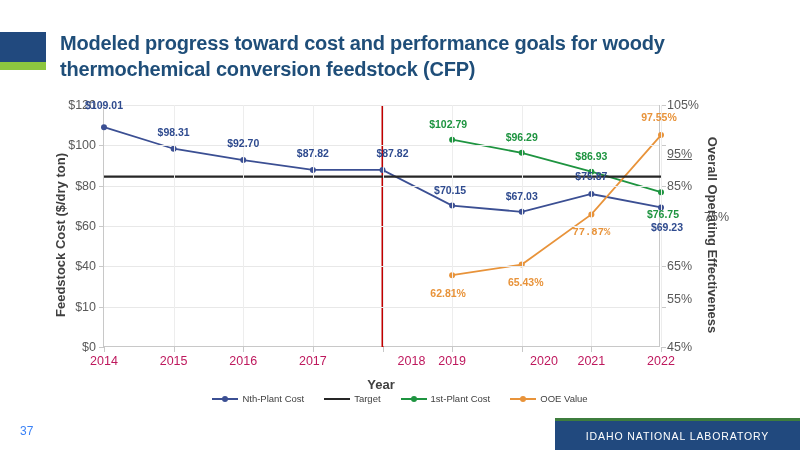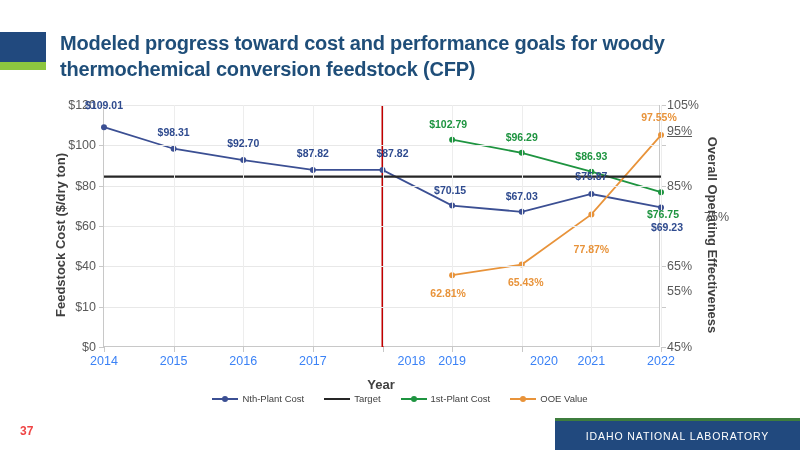--- a/index.html
+++ b/index.html
@@ -48,21 +48,21 @@
     font-size:12.5px; color:#595959; white-space:nowrap;
   }
   .ylabel-right {
     position:absolute; left:100%; margin-left:8px;
     transform:translateY(-50%);
     font-size:12.5px; color:#595959; white-space:nowrap;
   }
   .xlabel {
     position:absolute; top:100%; margin-top:8px;
     transform:translateX(-50%);
-    font-size:12.5px; color:#3b82f6; white-space:nowrap;
+    font-size:12.5px; color:#be185d; white-space:nowrap;
   }
 
   .axis-title-y-left {
     position:absolute; left:60px; top:145px;
     transform:translate(-50%,-50%) rotate(-90deg);
     font-size:13px; font-weight:bold; color:#404040; white-space:nowrap;
   }
   .axis-title-y-right {
     position:absolute; left:712px; top:145px;
     transform:translate(-50%,-50%) rotate(90deg);
@@ -94,21 +94,21 @@
     position:absolute; left:0; top:4px; width:26px; height:1.6px; display:block;
   }
   .legend-mark b {
     position:absolute; left:10px; top:1.5px; width:6px; height:6px;
     border-radius:50%; display:block;
   }
 
   
   .page-num {
     position:absolute; left:20px; top:424px;
-    font-size:12px; font-weight:bold; color:#ef4444;
+    font-size:12px; font-weight:normal; color:#3b82f6;
   }
   .footer-badge {
     position:absolute; left:555px; top:418px; width:245px; height:32px;
     background:#21497E; border-top:3px solid #3E7D3E;
   }
   .footer-badge span {
     position:absolute; left:50%; top:52%; transform:translate(-50%,-50%);
     font-size:10.5px; color:#ffffff; letter-spacing:0.9px; white-space:nowrap;
   }
 </style>
@@ -166,29 +166,29 @@
       <div class="ylabel-left" style="top: 80.6667px;">$80</div>
       <div class="gridline" style="top: 40.3333px;"></div>
       <div class="tick-left" style="top: 40.3333px; left: -5px;"></div>
       <div class="ylabel-left" style="top: 40.3333px;">$100</div>
       <div class="gridline" style="top: 0px;"></div>
       <div class="tick-left" style="top: 0px; left: -5px;"></div>
       <div class="ylabel-left" style="top: 0px;">$120</div>
       <div class="tick-right" style="top: 242px; left: 557px;"></div>
       <div class="ylabel-right" style="top: 242px;">45%</div>
       <div class="tick-right" style="top: 201.667px; left: 557px;"></div>
-      <div class="ylabel-right" style="top: 186px;">55%</div>
+      <div class="ylabel-right" style="top: 194px;">55%</div>
       <div class="tick-right" style="top: 161.333px; left: 557px;"></div>
       <div class="ylabel-right" style="top: 161.333px;">65%</div>
       <div class="tick-right" style="top: 121px; left: 557px;"></div>
       <div class="ylabel-right" style="top: 112px; padding-left: 37px;">75%</div>
       <div class="tick-right" style="top: 80.6667px; left: 557px;"></div>
       <div class="ylabel-right" style="top: 80.6667px;">85%</div>
       <div class="tick-right" style="top: 40.3333px; left: 557px;"></div>
-      <div class="ylabel-right" style="top: 26px; text-decoration: underline;">95%</div>
+      <div class="ylabel-right" style="top: 49px; text-decoration: underline;">95%</div>
       <div class="tick-right" style="top: 0px; left: 557px;"></div>
       <div class="ylabel-right" style="top: 0px;">105%</div>
       <div class="tick-bottom" style="left: 0px; top: 242px;"></div>
       <div class="xlabel" style="left: 0px;">2014</div>
       <div class="vgrid" style="left: 69.625px;"></div>
       <div class="tick-bottom" style="left: 69.625px; top: 242px;"></div>
       <div class="xlabel" style="left: 69.625px;">2015</div>
       <div class="vgrid" style="left: 139.25px;"></div>
       <div class="tick-bottom" style="left: 139.25px; top: 242px;"></div>
       <div class="xlabel" style="left: 139.25px;">2016</div>
@@ -218,21 +218,21 @@
       <div class="dlabel blue" style="left: 346.125px; top: 84.5308px;">$70.15</div>
       <div class="dlabel blue" style="left: 417.75px; top: 90.8228px;">$67.03</div>
       <div class="dlabel blue" style="left: 487.375px; top: 70.9955px;">$75.87</div>
       <div class="dlabel blue" style="left: 563px; top: 122.386px;">$69.23</div>
       <div class="dlabel green" style="left: 344.125px; top: 18.7068px;">$102.79</div>
       <div class="dlabel green" style="left: 417.75px; top: 31.8152px;">$96.29</div>
       <div class="dlabel green" style="left: 487.375px; top: 50.6912px;">$86.93</div>
       <div class="dlabel green" style="left: 559px; top: 109.221px;">$76.75</div>
       <div class="dlabel orange" style="left: 344.125px; top: 188.166px;">62.81%</div>
       <div class="dlabel orange" style="left: 421.75px; top: 176.599px;">65.43%</div>
-      <div class="dlabel orange" style="left: 487.375px; top: 144px;">77.87%</div>
+      <div class="dlabel orange" style="left: 487.375px; top: 127px; font-family: Liberation Mono, monospace;">77.87%</div>
       <div class="dlabel orange" style="left: 555px; top: 12.0483px;">97.55%</div>
     </div>
 </div>
 
 <div class="legend" id="legend">
     <div class="legend-item">
       <div class="legend-mark">
         <i style="background: rgb(59, 79, 147);"></i>
         <b style="background: rgb(59, 79, 147);"></b>
       </div>

